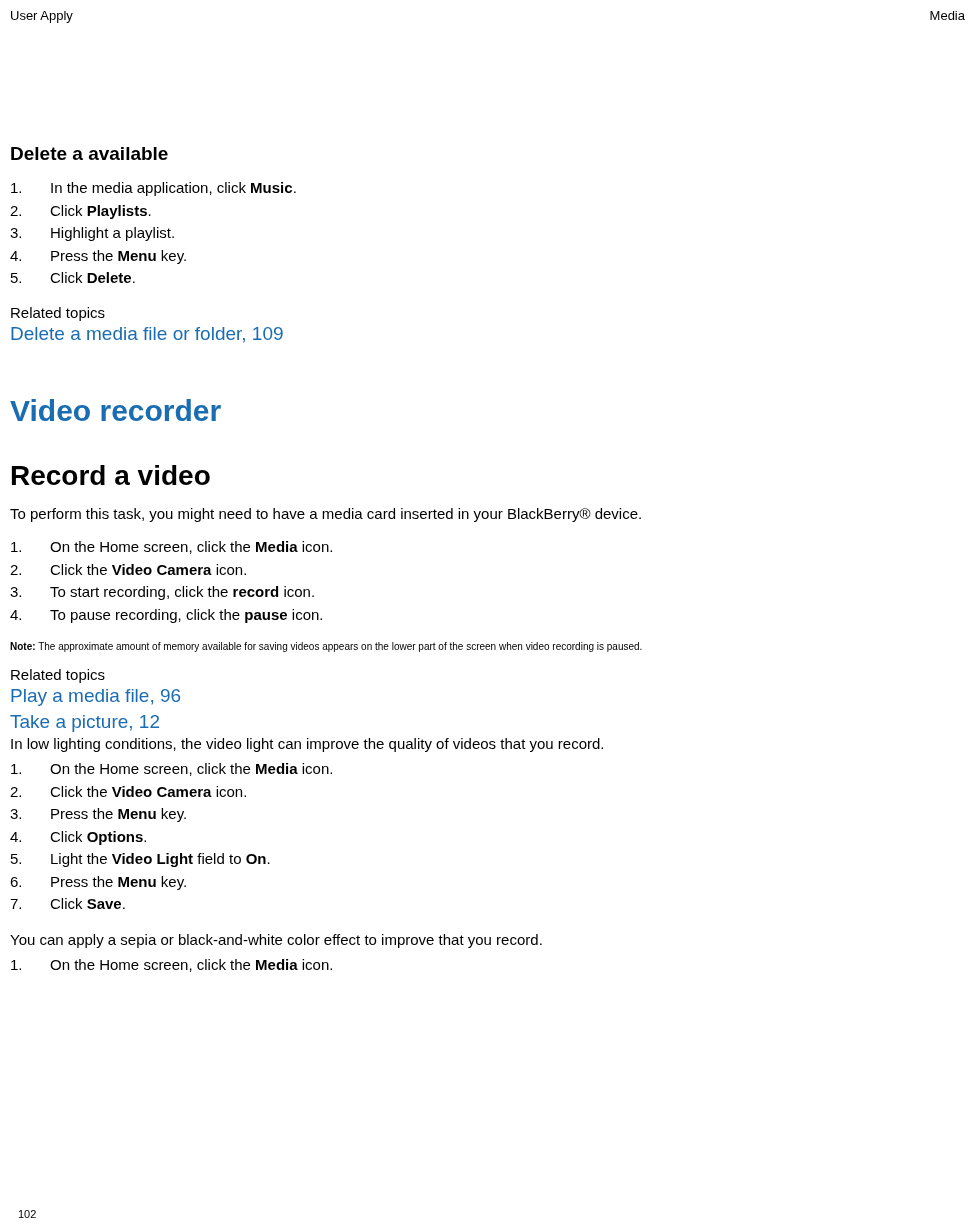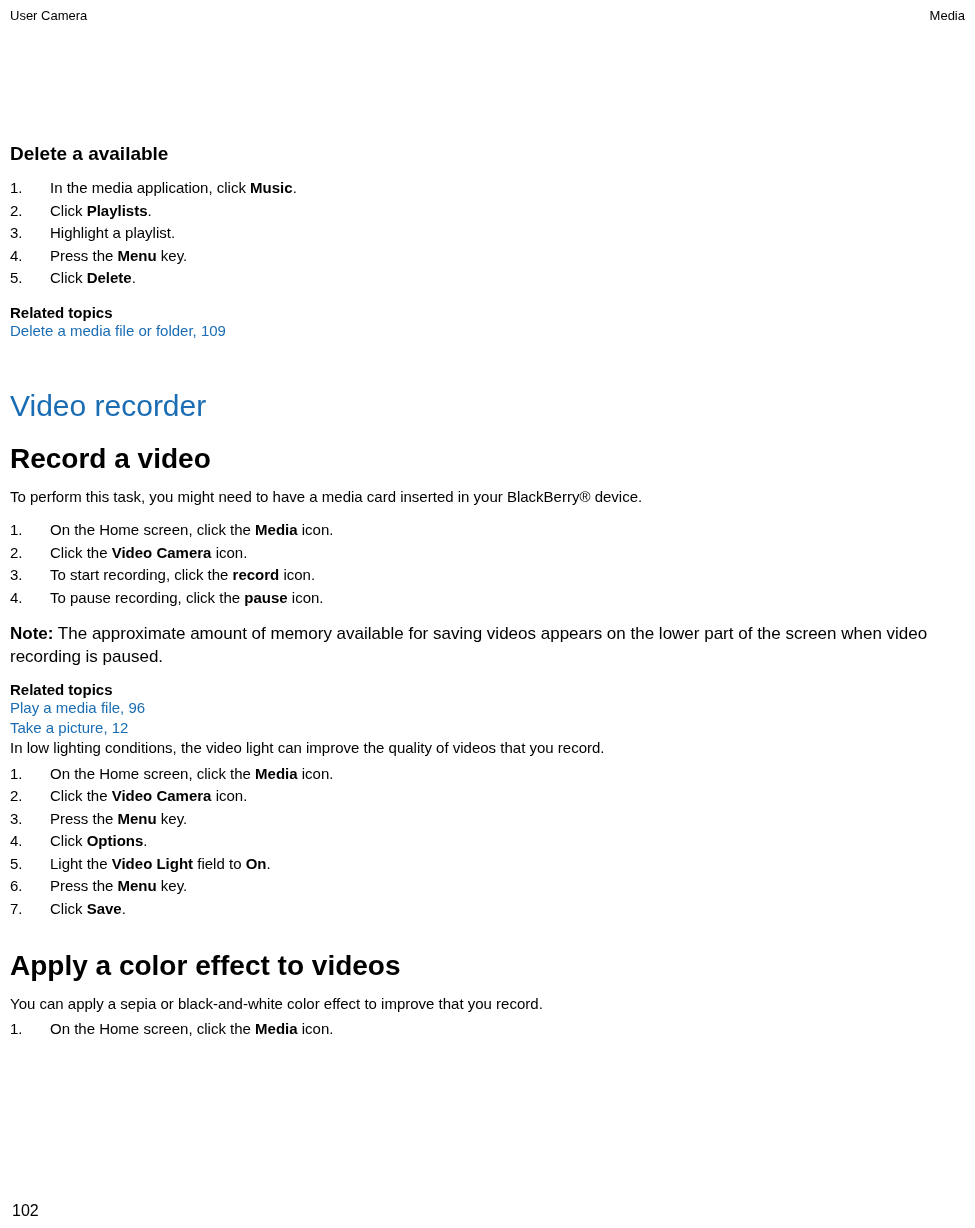--- a/index.html
+++ b/index.html
@@ -28,23 +28,23 @@
     }
     .h1 {
       font-size: 19px;
       font-weight: 700;
       margin-bottom: 12px;
       margin-top: 4px;
     }
     .h-chapter {
       font-size: 30px;
       color: #1a6db3;
-      font-weight: 400;
+      font-weight: 700;
       margin-top: 48px;
-      margin-bottom: 20px;
+      margin-bottom: 32px;
     }
     .h-bigbold {
       font-size: 28px;
       font-weight: 700;
       margin-top: 10px;
       margin-bottom: 12px;
     }
     .para {
       font-size: 15px;
       margin-bottom: 12px;
@@ -63,52 +63,52 @@
       position: relative;
     }
     ol.steps > li::before {
       content: counter(step) ".";
       position: absolute;left:0;
       width: 28px;
       text-align: left;
     }
     .related-label {
       font-size: 15px;
-      font-weight: 700;
+      font-weight: 400;
       margin-top: 4px;
     }
     .link {
       color: #1a6db3;
-      font-size: 15px;
+      font-size: 19px;
       line-height: 1.35;
       cursor: pointer;
     }
     .note-line {
-      font-size: 17px;
+      font-size: 10px;
       margin-top: 10px;
       margin-bottom: 12px;
       line-height: 1.35;
     }
     .note-line .prefix {
       font-weight: 700;
     }
     .footer {
       position: absolute;
       bottom: 8px;
-      left: 12px;
-      font-size: 16px;
+      left: 18px;
+      font-size: 11px;
     }
     .bold { font-weight: 700; }
     .section-gap { margin-top: 30px; }
   </style>
 </head>
 <body>
 
 <div class="header">
-  <span>User Camera</span>
+  <span>User Apply</span>
   <span>Media</span>
 </div>
 
 <div class="content">
 
   <div class="h1">Delete a available</div>
   <ol class="steps">
       <li><span>In the media application, click </span><span class="bold">Music</span><span>.</span></li>
       <li><span>Click </span><span class="bold">Playlists</span><span>.</span></li>
       <li><span>Highlight a playlist.</span></li>
@@ -143,21 +143,20 @@
   <ol class="steps">
       <li><span>On the Home screen, click the </span><span class="bold">Media</span><span> icon.</span></li>
       <li><span>Click the </span><span class="bold">Video Camera</span><span> icon.</span></li>
       <li><span>Press the </span><span class="bold">Menu</span><span> key.</span></li>
       <li><span>Click </span><span class="bold">Options</span><span>.</span></li>
       <li><span>Light the </span><span class="bold">Video Light</span><span> field to </span><span class="bold">On</span><span>.</span></li>
       <li><span>Press the </span><span class="bold">Menu</span><span> key.</span></li>
       <li><span>Click </span><span class="bold">Save</span><span>.</span></li>
     </ol>
 
-  <div class="h-bigbold section-gap">Apply a color effect to videos</div>
   <div class="para" style="margin-bottom:4px">You can apply a sepia or black-and-white color effect to improve that you record.</div>
   <ol class="steps">
       <li><span>On the Home screen, click the </span><span class="bold">Media</span><span> icon.</span></li>
     </ol>
 
 </div>
 
 <div class="footer">102</div>
 
 </body></html>

